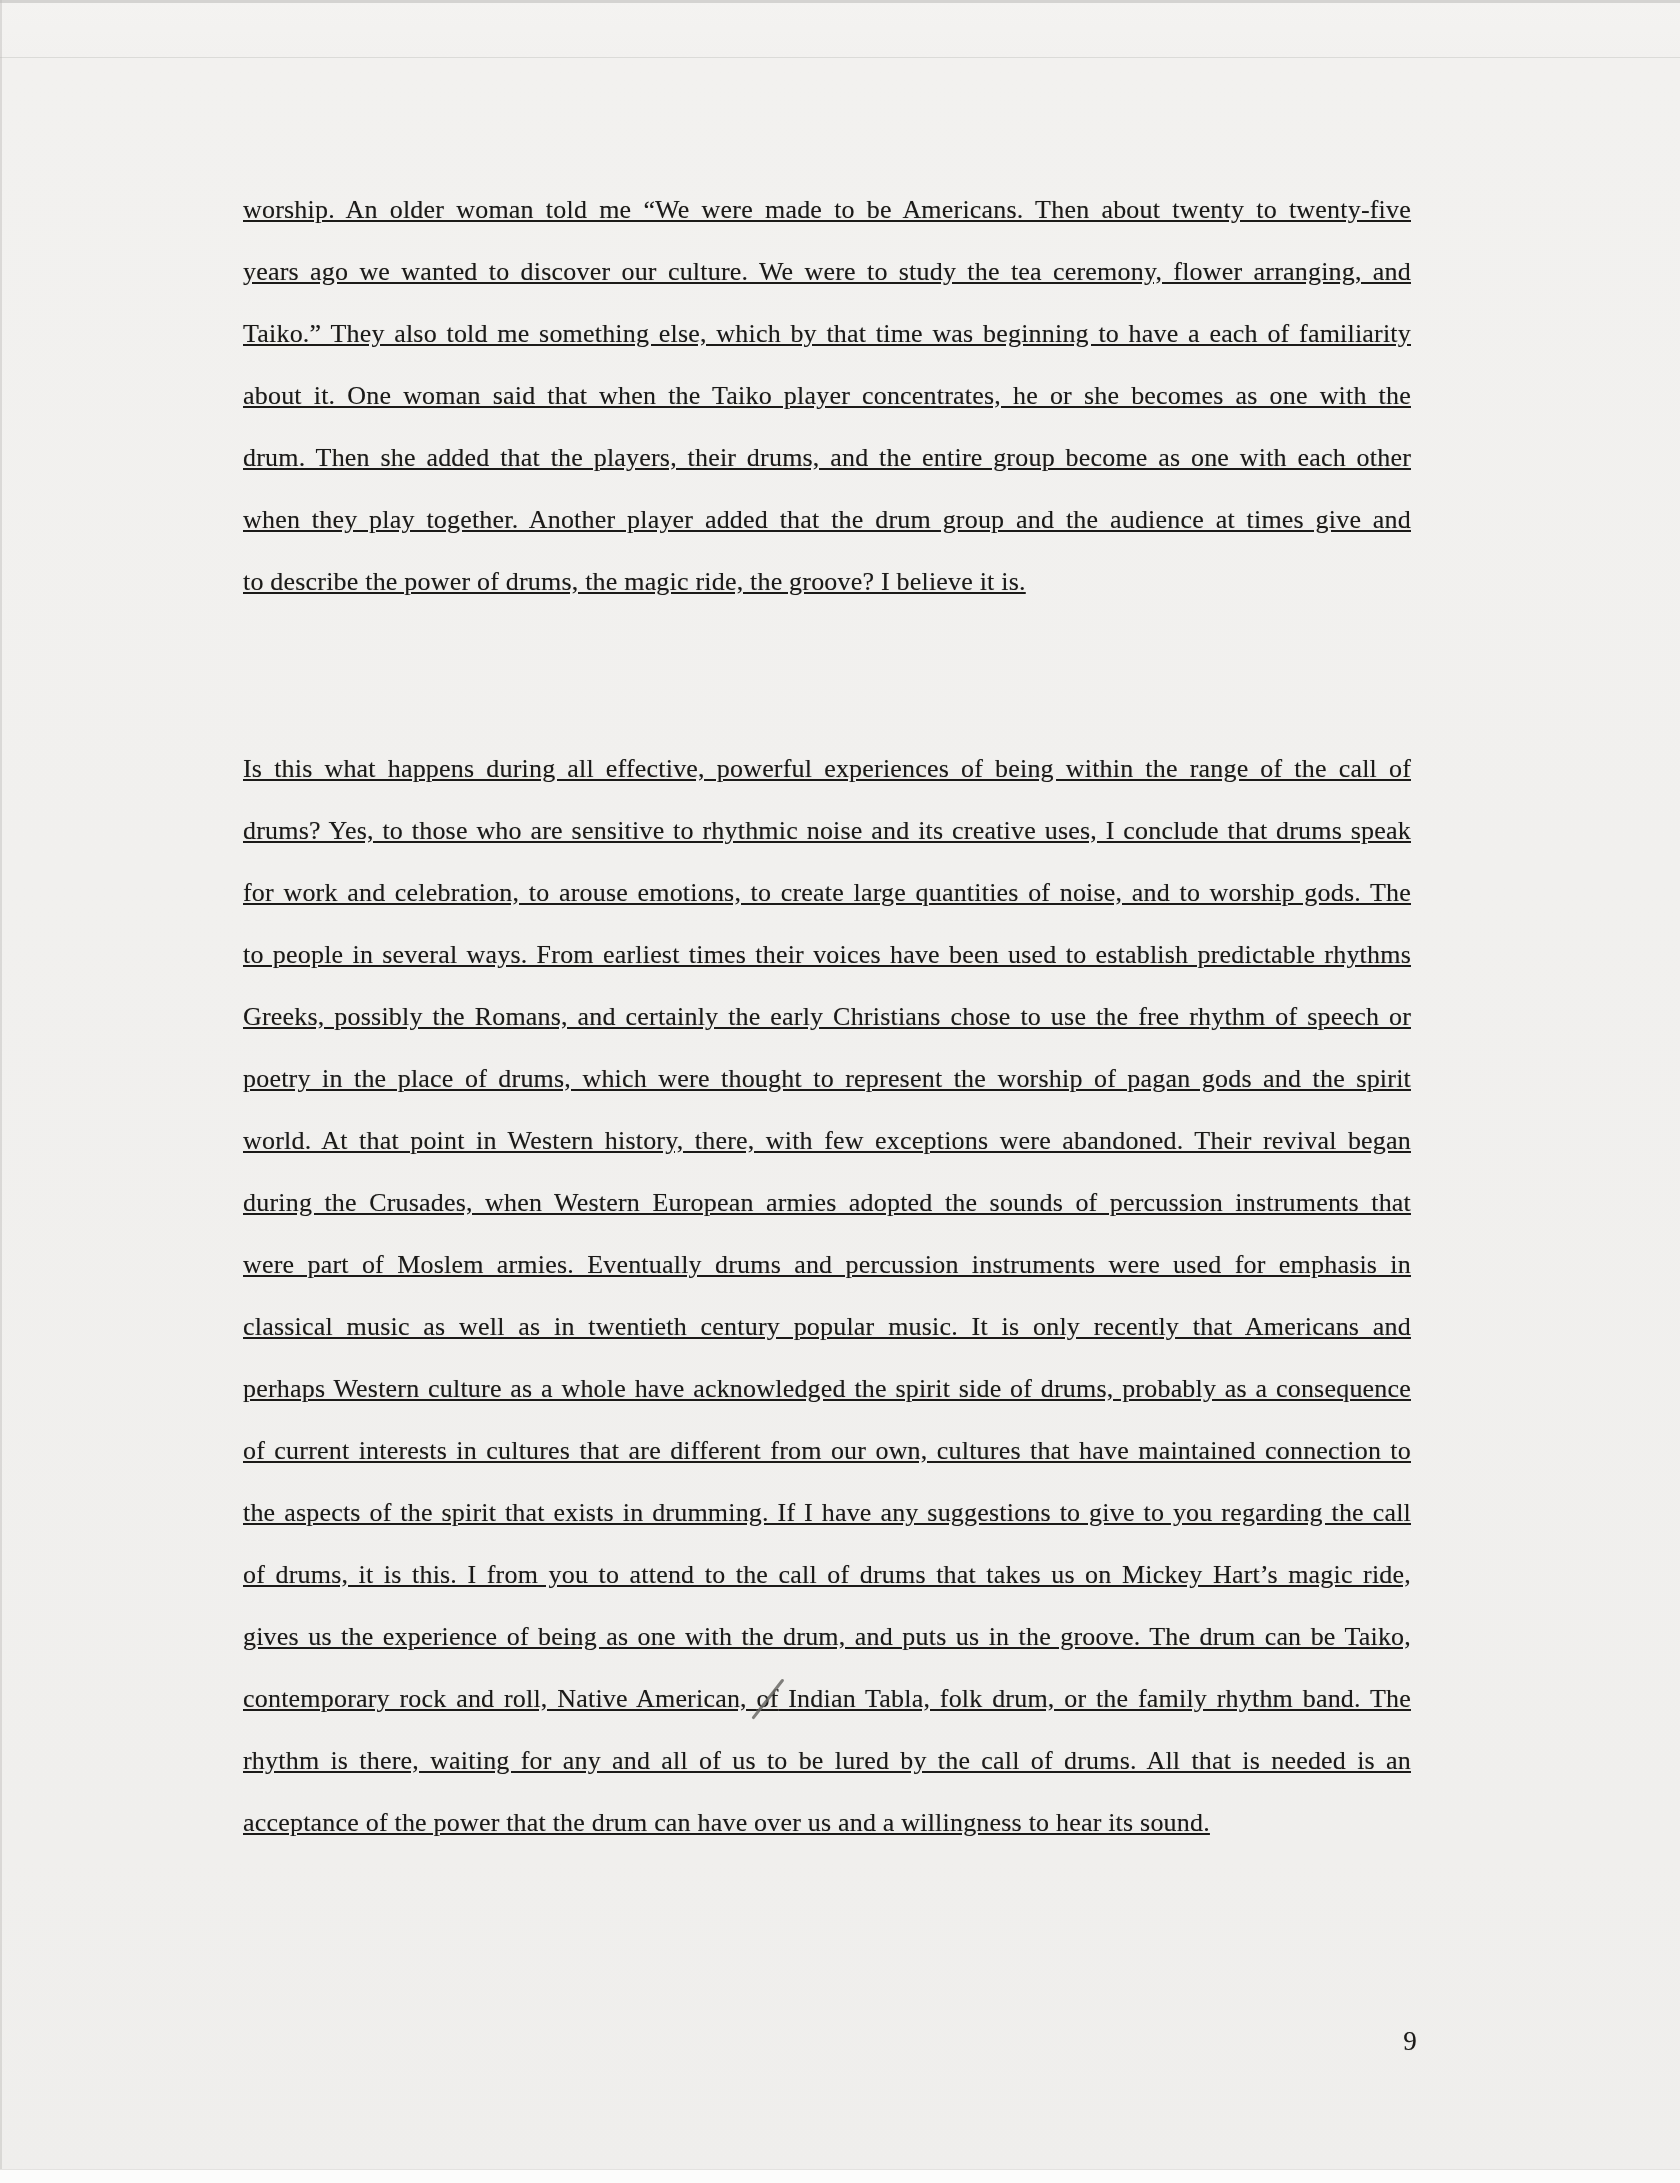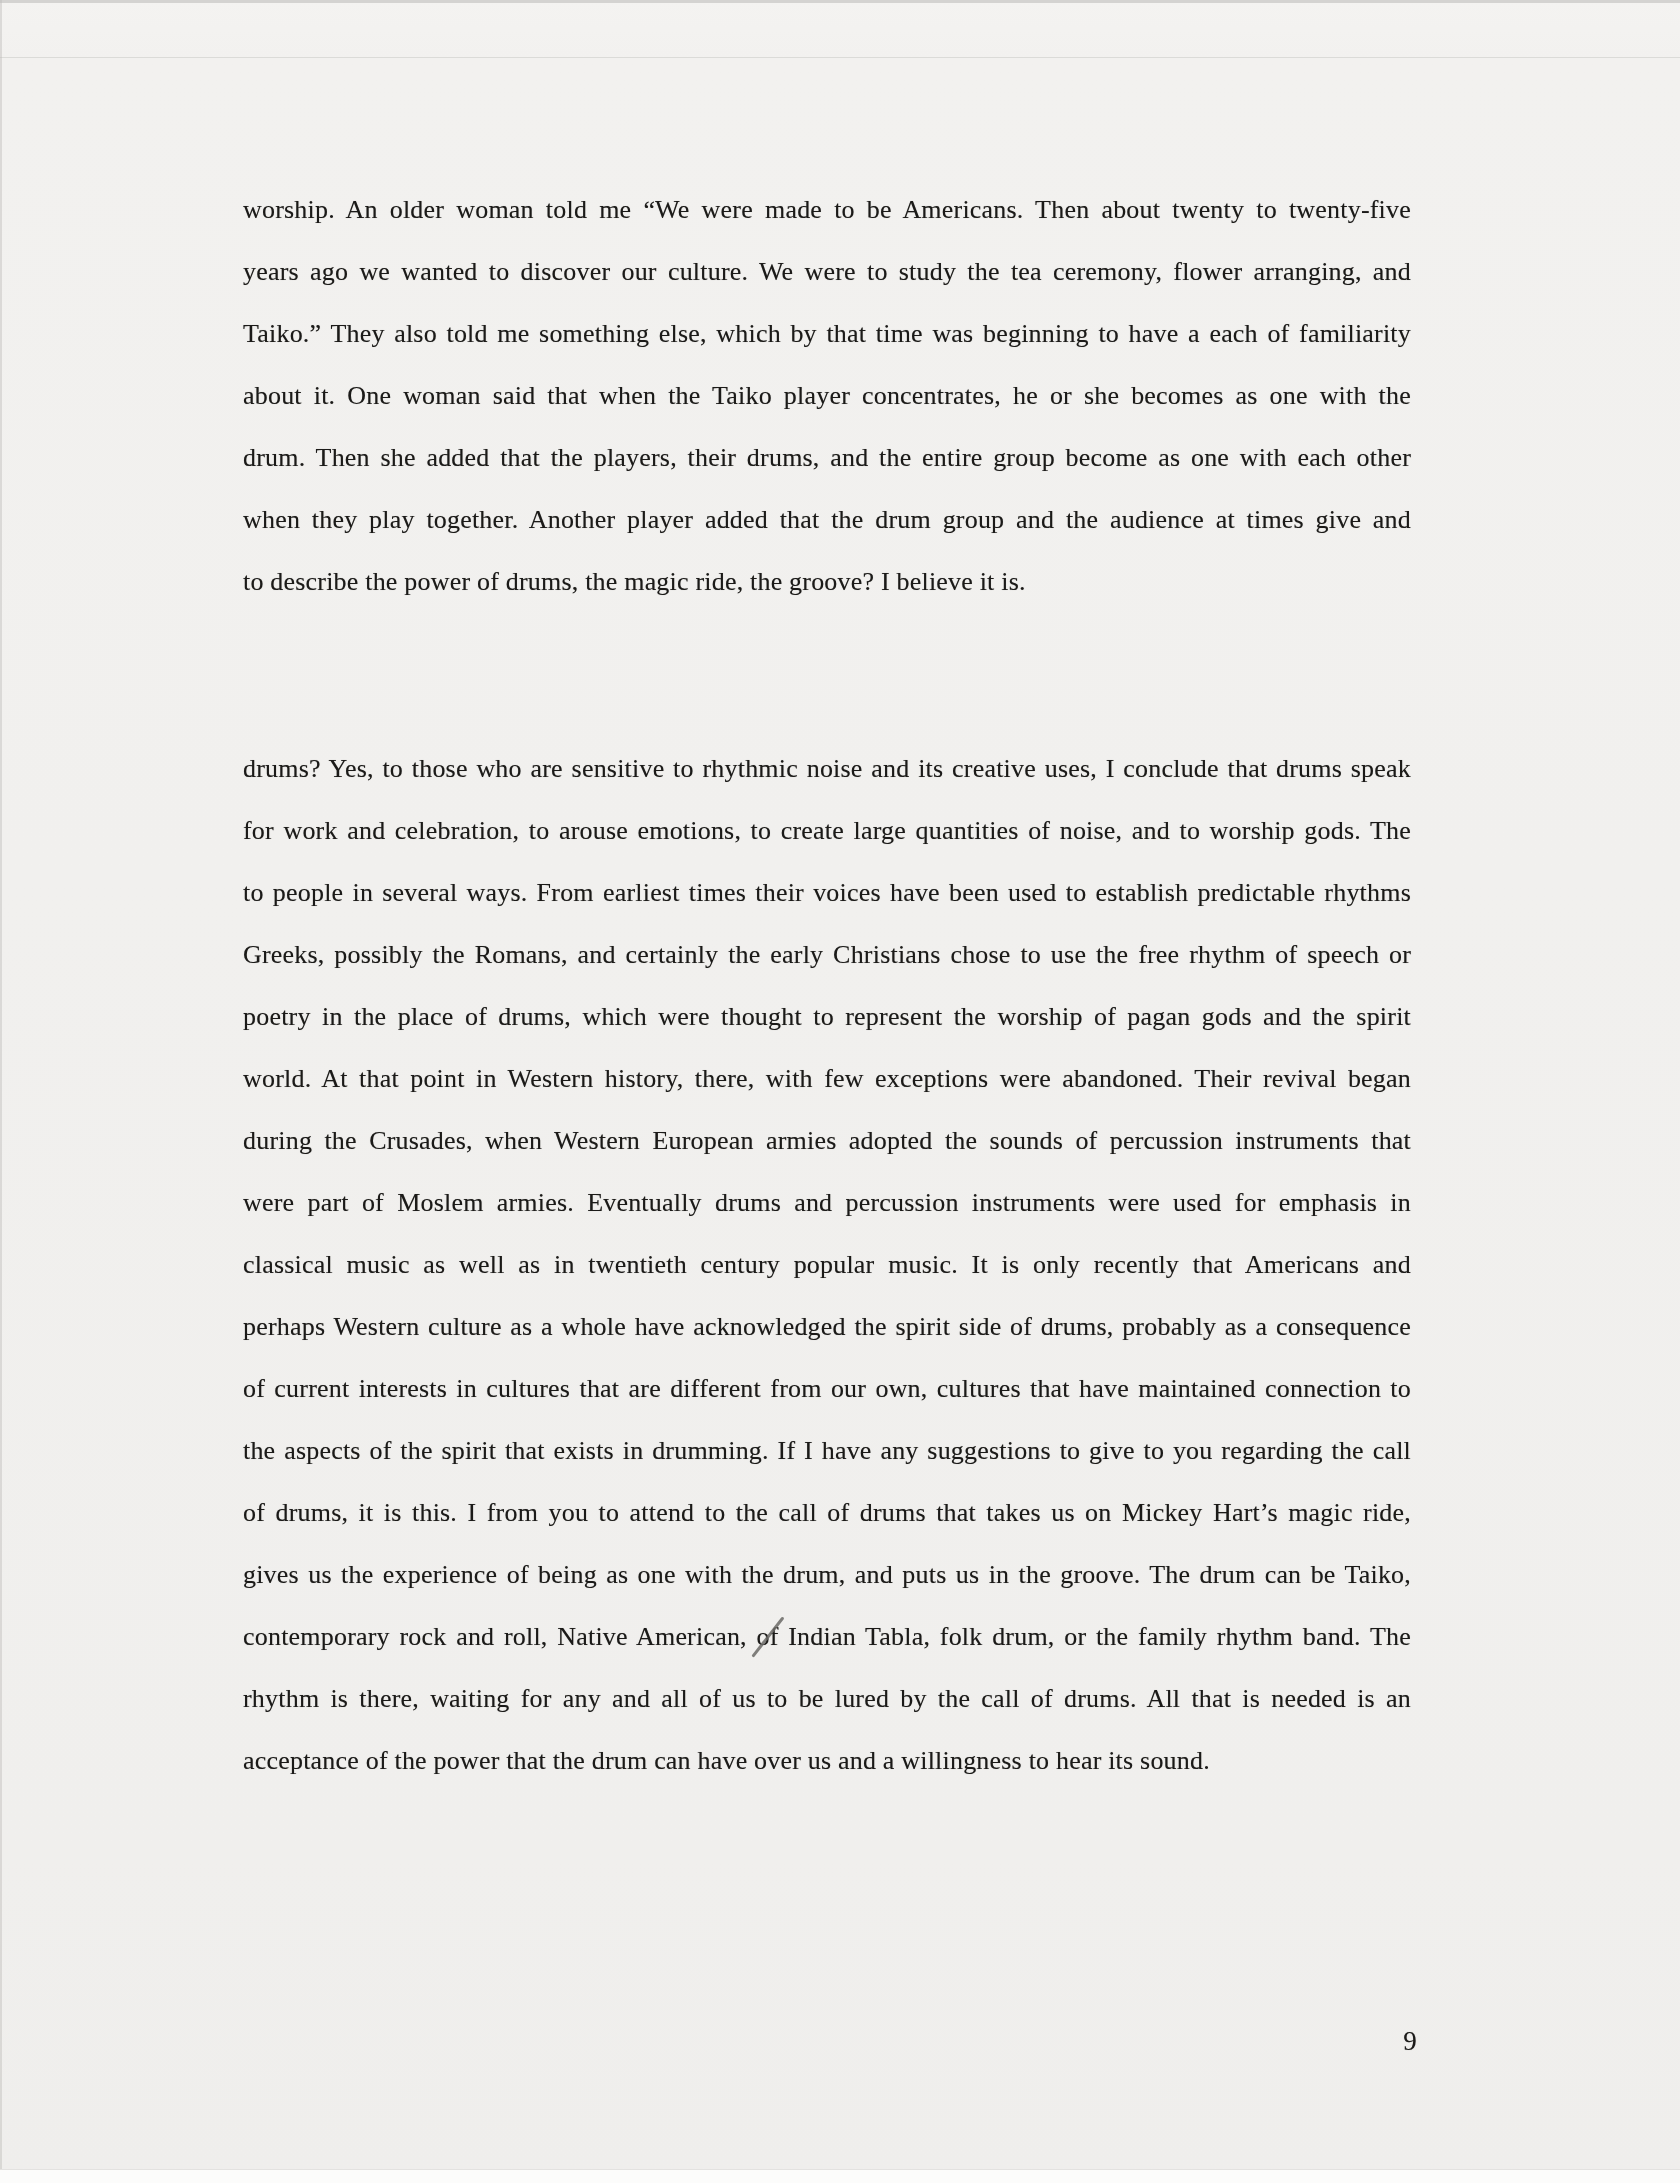--- a/index.html
+++ b/index.html
@@ -44,20 +44,21 @@
     letter-spacing: 0.2px;
     text-shadow: 0 0 0.7px rgba(27,26,24,0.38);
   }
   .para { margin: 0; }
   .para + .para { margin-top: 125px; }
 
   .line {
     text-align: justify;
     text-align-last: justify;
     hyphens: none;
+    text-decoration: underline;
   }
   .line.para-end {
     text-align-last: auto;
   }
 
   
   .word-wrap { position: relative; display: inline; }
   .slash {
     position: absolute;
     left: 50%; top: 50%;
@@ -93,20 +94,21 @@
     <div class="line">worship.  An older woman told me “We were made to be Americans.  Then about twenty to twenty-five</div>
     <div class="line">years ago we wanted to discover our culture.  We were to study the tea ceremony, flower arranging, and</div>
     <div class="line">Taiko.”  They also told me something else, which by that time was beginning to have a each of familiarity</div>
     <div class="line">about it.  One woman said that when the Taiko player concentrates, he or she becomes as one with the</div>
     <div class="line">drum.   Then she added that the players, their drums, and the entire group become as one with each other</div>
     <div class="line">when they play together.  Another player added that the drum group and the audience at times give and</div>
     <div class="line para-end">to describe the power of drums, the magic ride, the groove?  I believe it is.</div>
   </section>
 
   <section class="para">
+    <div class="line">Is this what happens during all effective, powerful experiences of being within the range of the call of</div>
     <div class="line">drums?  Yes, to those who are sensitive to rhythmic noise and its creative uses, I conclude that drums speak</div>
     <div class="line">for work and celebration, to arouse emotions, to create large quantities of noise, and to worship gods.  The</div>
     <div class="line">to people in several ways. From earliest times their voices have been used to establish predictable rhythms</div>
     <div class="line">Greeks, possibly the Romans, and certainly the early Christians chose to use the free rhythm of speech or</div>
     <div class="line">poetry in the place of drums, which were thought to represent the worship of pagan gods and the spirit</div>
     <div class="line">world.  At that point in Western history, there, with few exceptions were abandoned.  Their revival began</div>
     <div class="line">during the Crusades, when Western European armies adopted the sounds of percussion instruments that</div>
     <div class="line">were part of Moslem armies.  Eventually drums and percussion instruments were used for emphasis in</div>
     <div class="line">classical music as well as in twentieth century popular music.  It is only recently that Americans and</div>
     <div class="line">perhaps Western culture as a whole have acknowledged the spirit side of drums, probably as a consequence</div>

